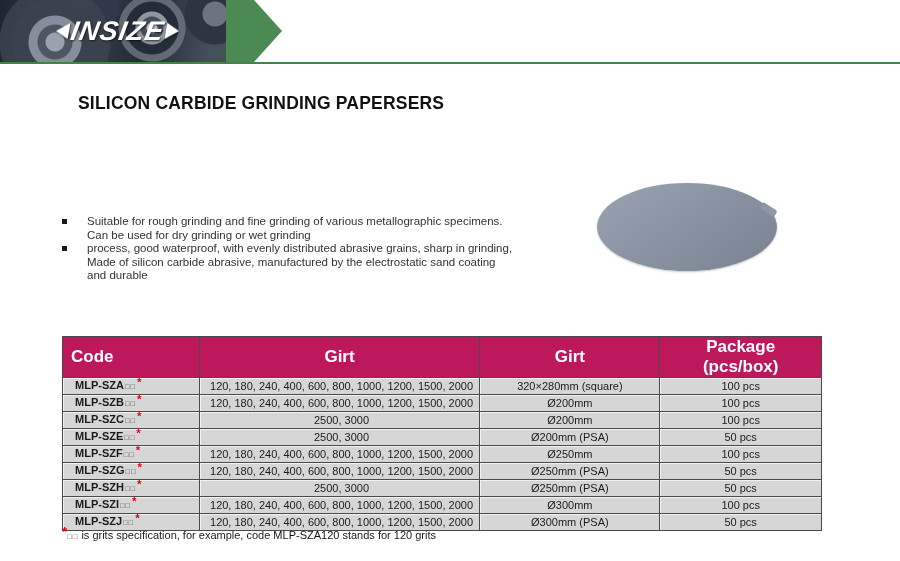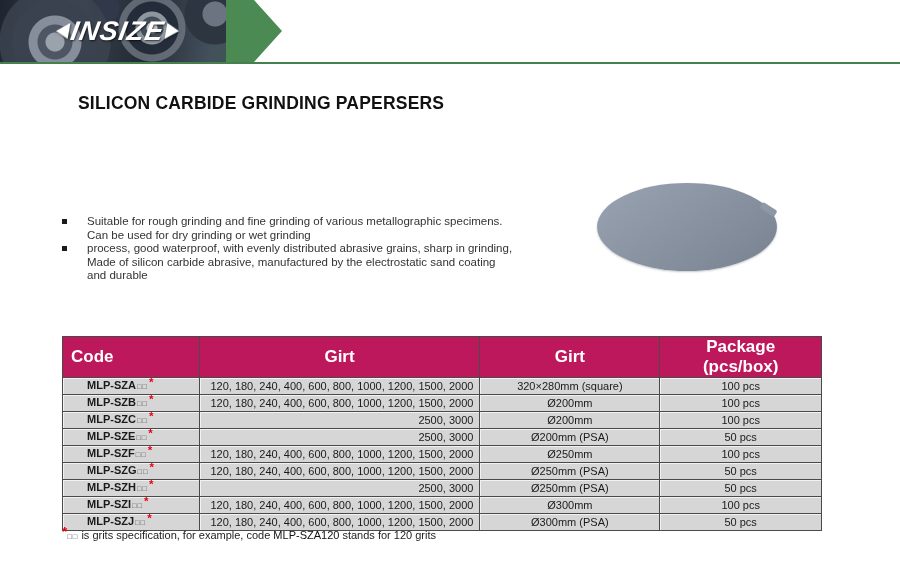--- a/index.html
+++ b/index.html
@@ -67,22 +67,22 @@
   table.spec th {
     background:#be185d; color:#fff; font-weight:bold; font-size:17px;
     height:17px; border:1px solid #4a4a4a; padding:0 6px; text-align:center;
   }
   table.spec th.col-code { text-align:left; padding-left:8px; }
   table.spec td {
     background:#d6d6d6; height:17px; line-height:15px;
     border:1px solid #4a4a4a; box-shadow:inset 1px 1px 0 #f2f2f2;
     padding:0 6px; text-align:center; white-space:nowrap; overflow:hidden;
   }
-  table.spec td.code { text-align:left; padding-left:24px; font-weight:bold; }
-  table.spec td.girt { text-align:right; padding-left:10px;margin-top:13px; }
+  table.spec td.code { text-align:left; padding-left:12px; font-weight:bold; }
+  table.spec td.girt { text-align:center; padding-left:10px;margin-top:13px; }
   .boxes { font-size:7.5px; color:#555; font-weight:bold; letter-spacing:1px; margin-left:1px; }
   .star  { color:#e60012; font-weight:bold; font-size:11.5px; position:relative; top:-3px; margin-left:1px; }
 
   
   .footnote { position:absolute; left:62px; top:524px; font-size:11px; color:#222; white-space:pre-wrap; }
   .footnote .fstar  { color:#e60012; font-weight:bold; font-size:13.5px; vertical-align:3px; }
   .footnote .fboxes { font-size:7.5px; color:#555; font-weight:bold; letter-spacing:1px; }
   .footnote .fcode  { font-weight:normal; color:#111; }
 </style>
 </head>

